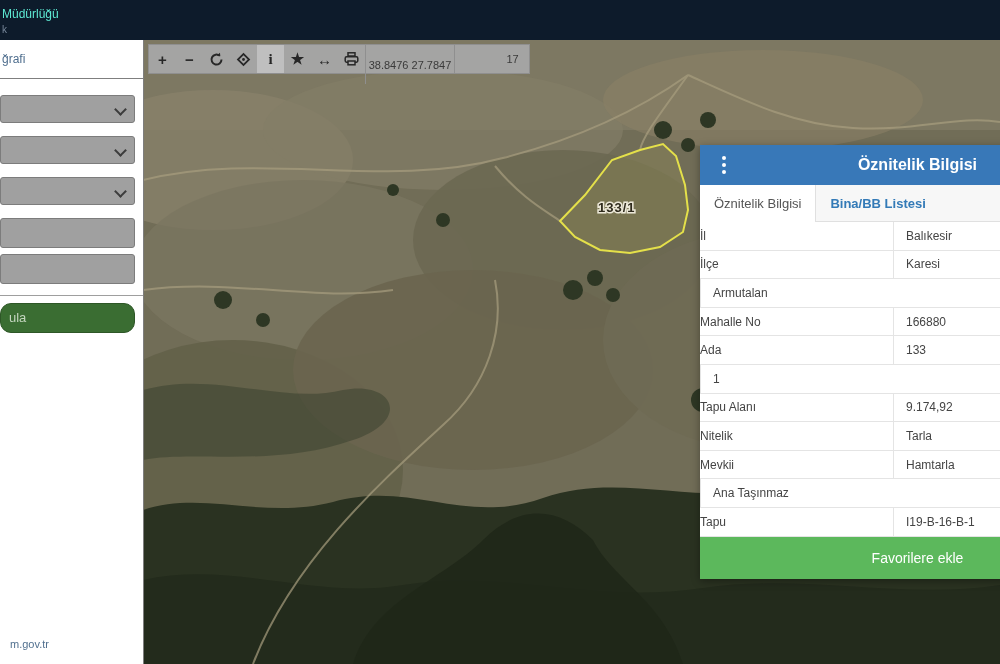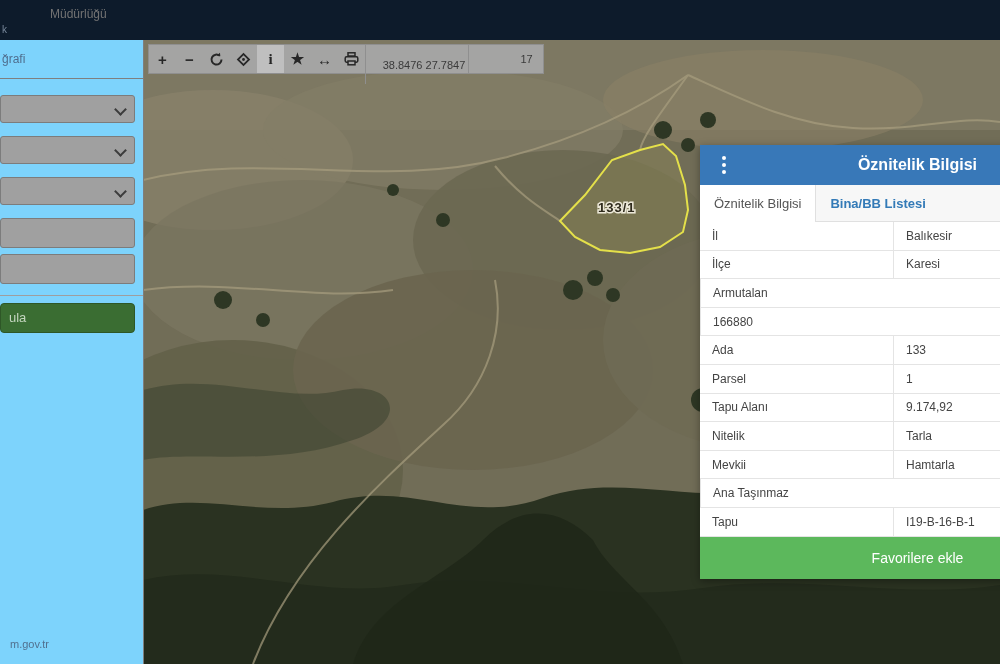--- a/index.html
+++ b/index.html
@@ -1,57 +1,57 @@
 <!DOCTYPE html>
 <html><head>
 <meta charset="utf-8">
 <style>
   html,body{margin:0;padding:0;overflow:hidden;background:#0d1b2b;}
   body{width:1000px;height:664px;position:relative;font-family:"Liberation Sans",sans-serif;}
   .topbar{position:absolute;left:0;top:0;width:1000px;height:40px;background:#0d1b2b;z-index:30;}
-  .topbar .line1{position:absolute;left:2px;top:7px;font-size:12px;color:#737373;margin-left:48px;}
+  .topbar .line1{position:absolute;left:2px;top:7px;font-size:12px;color:#5eead4;}
   .topbar .line2{position:absolute;left:2px;top:24px;font-size:10px;color:#77879a;}
 
   
-  .sidebar{position:absolute;left:0;top:40px;width:143px;height:624px;background:#7dd3fc;z-index:20;border-right:1px solid #7e7e7e;}
+  .sidebar{position:absolute;left:0;top:40px;width:143px;height:624px;background:#ffffff;z-index:20;border-right:1px solid #7e7e7e;}
   .sb-link{position:absolute;left:2px;top:12px;font-size:12px;color:#4f6e8e;cursor:pointer;}
   .sb-hr{position:absolute;left:0;top:38px;width:143px;border-top:1px solid #7f7f7f;}
   .sb-hr2{position:absolute;left:0;top:255px;width:143px;border-top:1px solid #9e9e9e;}
   .sb-select{position:absolute;left:0;width:135px;height:28px;background:#a0a0a0;border:1px solid #7c7c7c;border-radius:3px;box-sizing:border-box;}
   .sb-select .chev{position:absolute;right:9px;top:9px;width:7px;height:7px;border-right:2px solid #3c3c3c;border-bottom:2px solid #3c3c3c;transform:rotate(45deg);}
   .sb-input{position:absolute;left:0;width:135px;height:30px;background:#a0a0a0;border:1px solid #7c7c7c;border-radius:3px;box-sizing:border-box;}
-  .sb-query{position:absolute;left:0;top:263px;width:135px;height:30px;background:#3a6d32;border:1px solid #2e5727;border-radius:4px;box-sizing:border-box;color:#c3d5be;font-size:13px;line-height:28px;padding-left:8px;cursor:pointer;}
+  .sb-query{position:absolute;left:0;top:263px;width:135px;height:30px;background:#3a6d32;border:1px solid #2e5727;border-radius:11px;box-sizing:border-box;color:#c3d5be;font-size:13px;line-height:28px;padding-left:8px;cursor:pointer;}
   .sb-bottom-link{position:absolute;left:2px;bottom:14px;font-size:11px;color:#51708f;cursor:pointer;padding-left:8px;}
 
   
   .map{position:absolute;left:143px;top:40px;width:857px;height:624px;z-index:10;overflow:hidden;cursor:grab;}
   .map svg{display:block;}
   .parcel-label{font:bold 13px "Liberation Sans",sans-serif;fill:#2e2a1c;stroke:#ece8d8;stroke-width:3px;paint-order:stroke;letter-spacing:1px;}
 
   
   .mtoolbar{position:absolute;left:5px;top:4px;height:28px;display:flex;background:rgba(166,166,166,.95);border:1px solid #8f8f8f;box-sizing:content-box;z-index:15;}
   .mt-btn{width:27px;height:28px;display:flex;align-items:center;justify-content:center;color:#272727;font-size:15px;font-weight:bold;cursor:pointer;}
   .mt-btn.active{background:#bfbfbf;}
   .mt-btn svg{display:block;}
-  .mt-coords{width:88px;height:39px;border-left:1px solid #8f8f8f;display:flex;align-items:center;justify-content:center;font-size:11px;color:#3a3a3a;padding-left:14px;}
+  .mt-coords{width:88px;height:39px;border-left:1px solid #8f8f8f;display:flex;align-items:center;justify-content:center;font-size:11px;color:#3a3a3a;}
   .mt-zoom{width:33px;height:28px;border-left:1px solid #8f8f8f;display:flex;align-items:center;justify-content:center;font-size:11px;color:#3a3a3a;padding-left:41px;}
 
   
   .panel{position:absolute;left:700px;top:145px;width:435px;height:434px;background:#ffffff;z-index:25;box-shadow:0 2px 8px rgba(0,0,0,.35);}
   .p-header{position:absolute;left:0;top:0;width:100%;height:40px;background:#3878b8;}
   .p-title{position:absolute;left:0;top:0;width:100%;height:40px;line-height:40px;text-align:center;color:#ffffff;font-size:16px;font-weight:bold;}
   .p-menu{position:absolute;left:12px;top:8px;width:24px;height:24px;cursor:pointer;display:flex;flex-direction:column;align-items:center;justify-content:center;gap:3px;}
   .p-menu i{width:4px;height:4px;border-radius:50%;background:#fff;}
   .p-tabs{position:absolute;left:0;top:40px;width:100%;height:37px;background:#f7f7f7;border-bottom:1px solid #e0e0e0;box-sizing:border-box;display:flex;}
   .p-tab{height:37px;line-height:37px;padding:0 14px;font-size:13px;box-sizing:border-box;cursor:pointer;}
   .p-tab.active{background:#ffffff;color:#555;border-right:1px solid #e0e0e0;}
   .p-tab.inactive{color:#337ab7;font-weight:bold;}
   .p-table{position:absolute;left:0;top:77px;width:100%;}
   .p-row{display:flex;height:28.6px;border-bottom:1px solid #e4e4e4;box-sizing:border-box;background:#fff;}
-  .p-cell-label{width:193px;box-sizing:border-box;padding-left:12px;font-size:12px;color:#444;display:flex;align-items:center;}
+  .p-cell-label{width:193px;box-sizing:border-box;font-size:12px;color:#444;display:flex;align-items:center;}
   .p-cell-value{flex:1;box-sizing:border-box;border-left:1px solid #e4e4e4;padding-left:12px;font-size:12px;color:#444;display:flex;align-items:center;}
   .p-fav{position:absolute;left:0;top:392px;width:100%;height:42px;background:#5cb85c;border:none;color:#fff;font-size:14px;font-family:"Liberation Sans",sans-serif;cursor:pointer;}
 </style>
 </head>
 <body>
 
 <div class="topbar">
   <div class="line1">Müdürlüğü</div>
   <div class="line2">k</div>
 </div>
@@ -181,28 +181,28 @@
         <div class="p-cell-value">Balıkesir</div>
       </div>
     <div class="p-row">
         <div class="p-cell-label">İlçe</div>
         <div class="p-cell-value">Karesi</div>
       </div>
     <div class="p-row">
         <div class="p-cell-value">Armutalan</div>
       </div>
     <div class="p-row">
+        <div class="p-cell-label">Mahalle No</div>
         <div class="p-cell-value">166880</div>
       </div>
     <div class="p-row">
         <div class="p-cell-label">Ada</div>
         <div class="p-cell-value">133</div>
       </div>
     <div class="p-row">
-        <div class="p-cell-label">Parsel</div>
         <div class="p-cell-value">1</div>
       </div>
     <div class="p-row">
         <div class="p-cell-label">Tapu Alanı</div>
         <div class="p-cell-value">9.174,92</div>
       </div>
     <div class="p-row">
         <div class="p-cell-label">Nitelik</div>
         <div class="p-cell-value">Tarla</div>
       </div>

